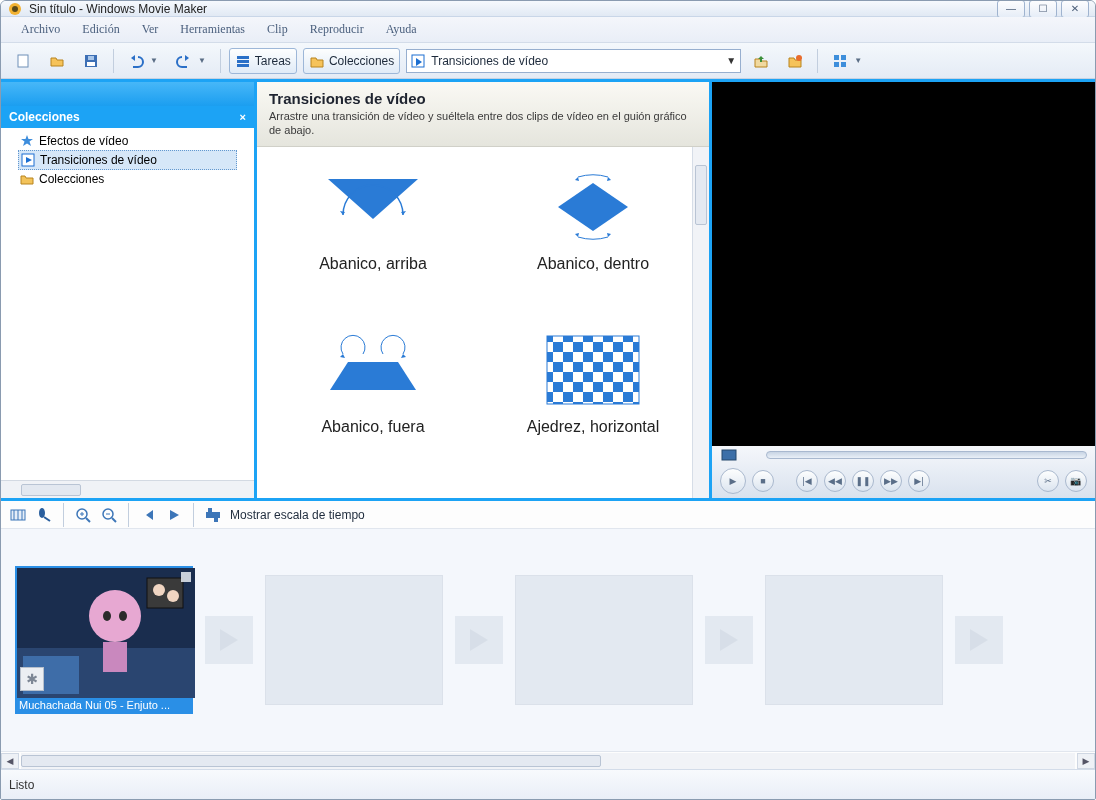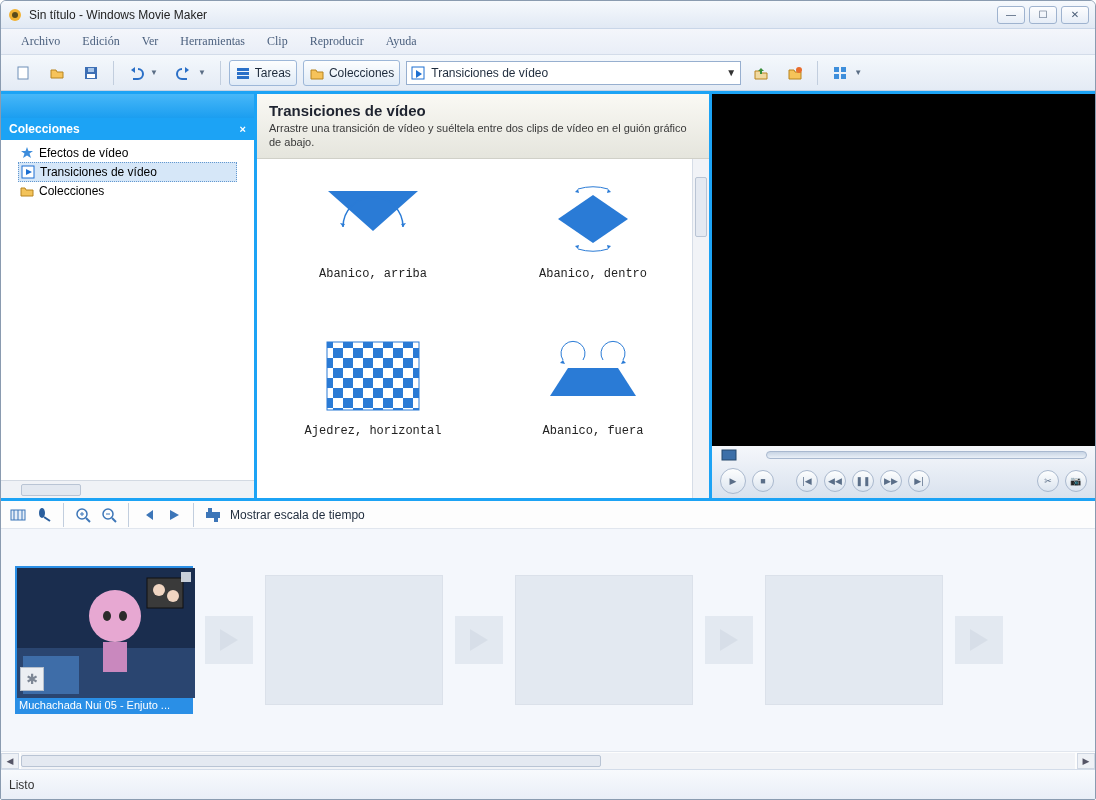--- a/index.html
+++ b/index.html
@@ -1,18 +1,18 @@
 <!DOCTYPE html>
 <html><head>
 <meta charset="utf-8">
 <style>
   * { box-sizing: border-box; margin: 0; padding: 0; font-family: "Segoe UI", Tahoma, sans-serif; }
   body { background: #fff; }
   .window { width: 1096px; height: 800px; border: 1px solid #8a9bb0; border-radius: 6px 6px 2px 2px; display: flex; flex-direction: column; overflow: hidden; background: #f0f4fa; }
-  .titlebar { height: 28px; background: linear-gradient(#f6f9fd,#e1e9f4); display: flex; align-items: center; padding: 0 6px; border-bottom: 1px solid #c9d6e8; }
+  .titlebar { height: 16px; background: linear-gradient(#f6f9fd,#e1e9f4); display: flex; align-items: center; padding: 0 6px; border-bottom: 1px solid #c9d6e8; }
   .titlebar .appicon { width:16px; height:16px; margin-right:6px; }
   .titlebar .title { font-size:12px; color:#222; }
   .titlebar .spacer { flex:1; }
   .winbtn { width:28px; height:18px; border:1px solid #9fb3cf; border-radius:3px; margin-left:4px; display:flex; align-items:center; justify-content:center; background:linear-gradient(#fdfdfe,#e6edf7); font-size:10px; color:#4a5d77;}
   .menubar { height:26px; background:linear-gradient(#f4f6fb,#e9eef7); display:flex; align-items:center; padding:0 10px; gap:2px; border-bottom:1px solid #d3dce9; font-size:12px; color:#4a5f7d;}
   .menuitem { padding:4px 10px; cursor:default;font-family:Liberation Serif, serif; }
   .toolbar { height:36px; background:linear-gradient(#f4f8fc,#e4ebf5); border-bottom:1px solid #c5d2e3; display:flex; align-items:center; padding:0 8px; gap:6px; font-size:12px; color:#1e2b3c;}
   .tbtn { height:26px; display:flex; align-items:center; gap:4px; padding:0 5px; border:1px solid transparent; border-radius:3px;}
   .tbtn.boxed { border:1px solid #9db7d8; background:linear-gradient(#fdfefe,#e0ebf7);}
   .tbtn .caret { font-size:8px; color:#5a6d85; margin-left:2px;}
@@ -31,21 +31,21 @@
   .treeicon { width:14px; height:14px; display:flex; align-items:center; justify-content:center;}
   .hscroll { height:18px; background:#f0f2f6; border-top:1px solid #d3d9e2; display:flex; align-items:center;}
   .hscroll .thumb { width:60px; height:12px; background:#e3e8f0; border:1px solid #b9c4d4; border-radius:2px; margin-left:20px;}
   .content { flex:1; background:#fff; display:flex; flex-direction:column; border-left:3px solid #1CA3F5; border-right:3px solid #1CA3F5; min-width:0;}
   .content-head { background:linear-gradient(#faf9f4,#e5e5dd); padding:8px 12px; border-bottom:1px solid #d0d0c8; display:flex; flex-direction:column;}
   .content-head h2 { font-size:15px; font-weight:bold; color:#1f2430;}
   .content-head p { font-size:11px; color:#3a3a3a; margin-top:2px; line-height:1.3;}
   .grid { flex:1; overflow:auto; display:grid; grid-template-columns:1fr 1fr; gap:0; padding:12px 6px; position:relative;}
   .thumb-item { display:flex; flex-direction:column; align-items:center; gap:10px; padding:10px;}
   .thumb-item .pic { width:110px; height:76px; display:flex; align-items:center; justify-content:center;}
-  .thumb-item .lbl { font-size:12px; color:#222;font-family:Liberation Mono, monospace;}
+  .thumb-item .lbl { font-size:16px; color:#222;}
   .vscroll { position:absolute; right:0; top:0; bottom:0; width:17px; background:#f1f3f7; border-left:1px solid #d6dde7;}
   .vscroll .vthumb { position:absolute; left:2px; right:2px; top:18px; height:60px; background:#e4e9f1; border:1px solid #b9c4d4; border-radius:2px;}
   .preview { width:383px; background:#000; display:flex; flex-direction:column;}
   .preview-screen { flex:1; background:#000;}
   .preview-controls { height:52px; background:linear-gradient(#f5f7fb,#d9e2ee); display:flex; flex-direction:column;}
   .seekrow { height:18px; display:flex; align-items:center; padding:0 8px;}
   .seekbar { flex:1; height:8px; background:linear-gradient(#c8d4e4,#e9eff7); border:1px solid #a8b8cf; border-radius:4px; margin-left:28px;}
   .ctrlrow { flex:1; display:flex; align-items:center; padding:0 8px; gap:6px;}
   .pbtn { width:22px; height:22px; border-radius:50%; border:1px solid #aab9ce; background:linear-gradient(#fdfefe,#dbe4ef); display:flex; align-items:center; justify-content:center; font-size:9px; color:#5a6e88;}
   .pbtn.big { width:26px; height:26px;}
@@ -242,43 +242,43 @@
                 <path d="M40 8l-3 3 4 1z" fill="#2a7bd6"></path>
                 <path d="M70 8l3 3-4 1z" fill="#2a7bd6"></path>
                 <path d="M40 68l-3-3 4-1z" fill="#2a7bd6"></path>
                 <path d="M70 68l3-3-4-1z" fill="#2a7bd6"></path>
               </svg>
           </div>
           <div class="lbl">Abanico, dentro</div>
         </div>
         <div class="thumb-item">
           <div class="pic">
+            <svg width="110" height="76">
+                <path d="M12 58 L30 30 H80 L98 58 Z" fill="#2a7bd6"></path>
+                <path d="M25 22 A12 12 0 1 1 45 22" fill="none" stroke="#2a7bd6"></path>
+                <path d="M65 22 A12 12 0 1 1 85 22" fill="none" stroke="#2a7bd6"></path>
+                <path d="M25 22l2 4-5-1z" fill="#2a7bd6"></path>
+                <path d="M85 22l-2 4 5-1z" fill="#2a7bd6"></path>
+              </svg>
+          </div>
+          <div class="lbl">Abanico, fuera</div>
+        </div>
+        <div class="thumb-item">
+          <div class="pic">
             <svg width="100" height="76">
                 <defs>
                   <pattern id="chk" width="20" height="20" patternUnits="userSpaceOnUse">
                     <rect width="10" height="10" fill="#2a7bd6"></rect>
                     <rect x="10" y="10" width="10" height="10" fill="#2a7bd6"></rect>
                   </pattern>
                 </defs>
                 <rect x="4" y="4" width="92" height="68" fill="url(#chk)" stroke="#2a7bd6"></rect>
               </svg>
           </div>
           <div class="lbl">Ajedrez, horizontal</div>
-        </div>
-        <div class="thumb-item">
-          <div class="pic">
-            <svg width="110" height="76">
-                <path d="M12 58 L30 30 H80 L98 58 Z" fill="#2a7bd6"></path>
-                <path d="M25 22 A12 12 0 1 1 45 22" fill="none" stroke="#2a7bd6"></path>
-                <path d="M65 22 A12 12 0 1 1 85 22" fill="none" stroke="#2a7bd6"></path>
-                <path d="M25 22l2 4-5-1z" fill="#2a7bd6"></path>
-                <path d="M85 22l-2 4 5-1z" fill="#2a7bd6"></path>
-              </svg>
-          </div>
-          <div class="lbl">Abanico, fuera</div>
         </div>
         <div class="vscroll">
             <div class="vthumb"></div>
           </div>
       </div>
     </div>
 
     <div class="preview">
       <div class="preview-screen"></div>
       <div class="preview-controls">

